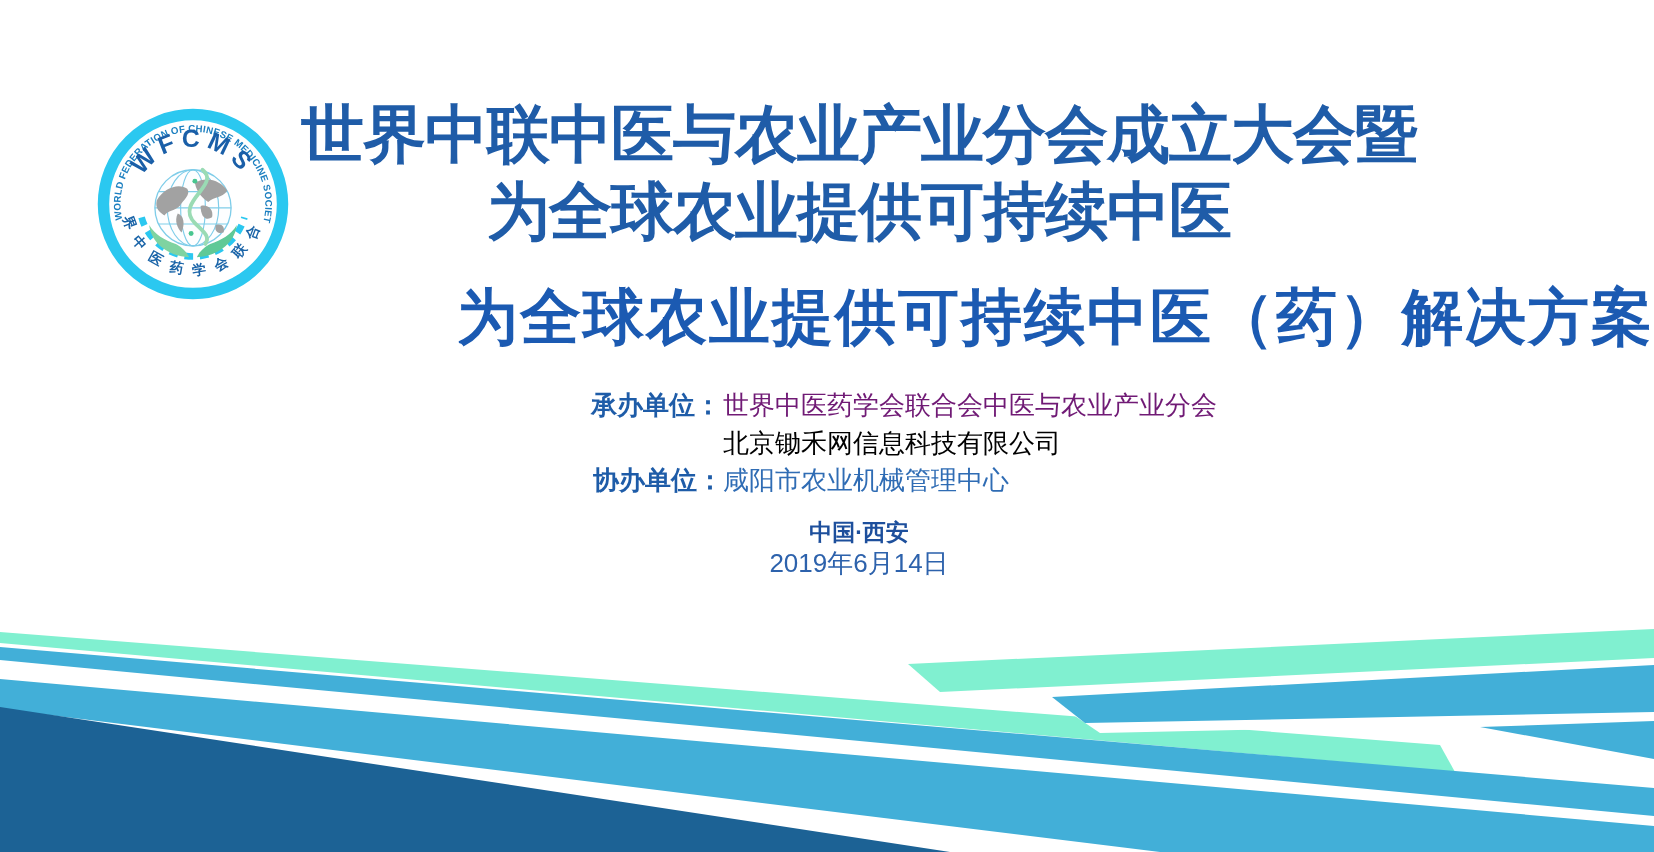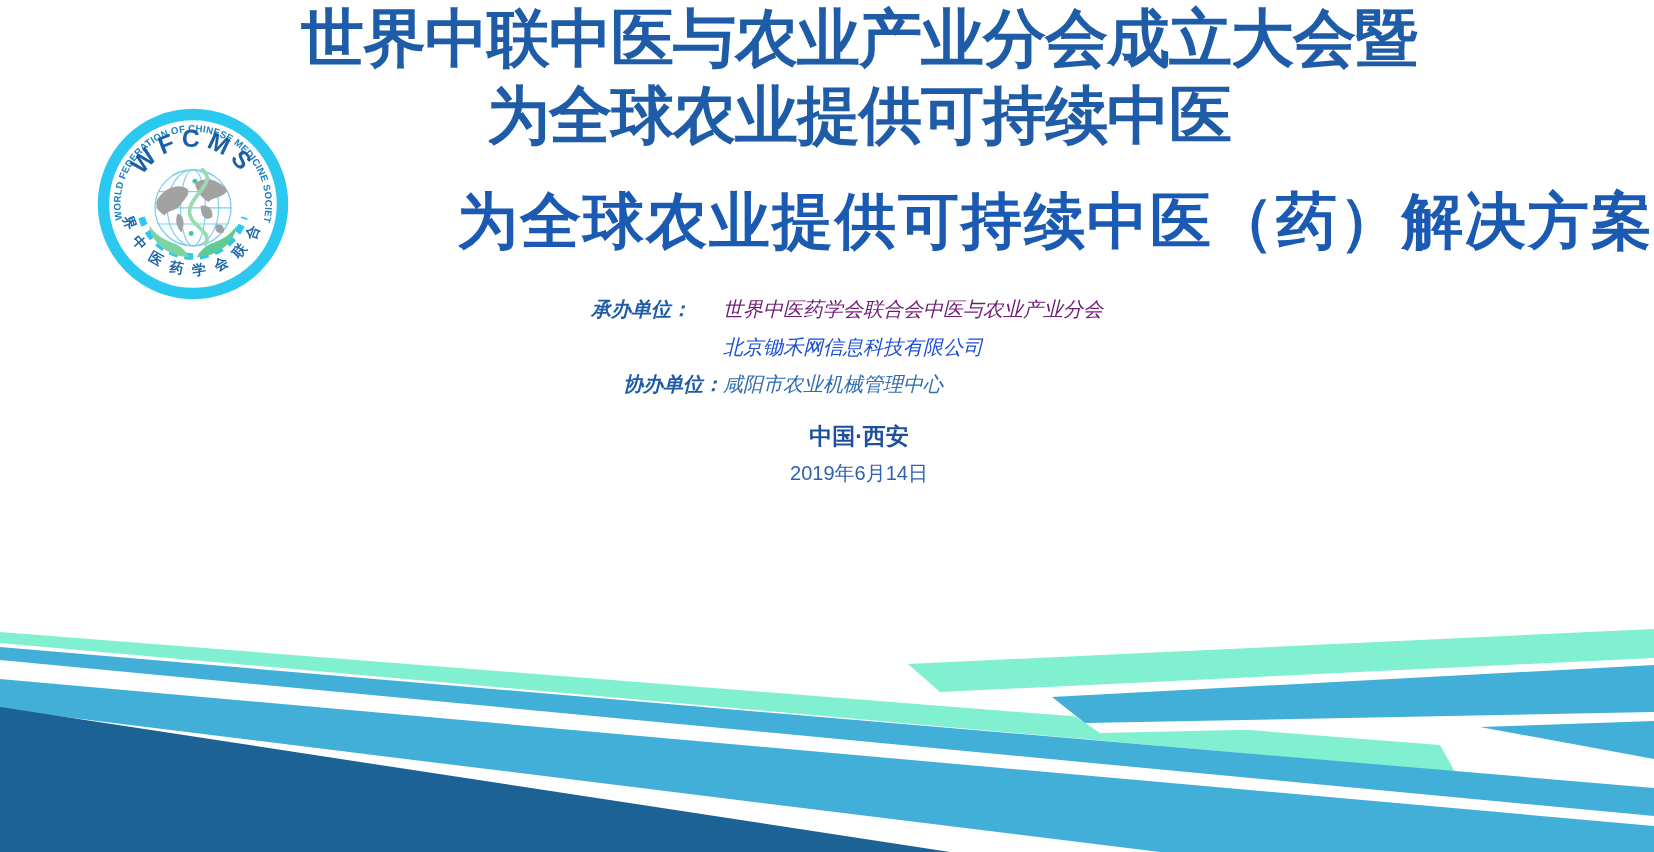--- a/index.html
+++ b/index.html
@@ -9,29 +9,29 @@
     background:#ffffff;
     overflow:hidden;
     font-family:"Liberation Sans", sans-serif;
   }
   
   .deco{position:absolute;left:0;top:0;width:1654px;height:852px;z-index:0;}
   
   .logo{position:absolute;left:93px;top:104px;width:200px;height:200px;z-index:2;}
   
   .content{position:absolute;left:64px;top:0;right:0;z-index:1;text-align:center;}
-  .title{font-size:63px;line-height:77px;font-weight:900;letter-spacing:-1px;}
+  .title{margin-top:96px;font-size:63px;line-height:77px;font-weight:900;letter-spacing:-1px;}
   .subtitle{margin-top:8px;font-size:20.5px;line-height:29px;font-weight:400;letter-spacing:1.5px;}
   .slogan{margin-top:30px;font-size:61px;line-height:75px;font-weight:900;letter-spacing:2px;text-align:right;}
-  .orgs{margin-top:32px;margin-left:527px;text-align:left;font-size:20px;line-height:37.5px;font-style:italic;}
+  .orgs{margin-top:32px;margin-left:527px;text-align:left;font-size:26px;line-height:37.5px;}
   .org-row{display:flex;}
   .org-label{width:132px;font-weight:700;flex:none;}
   .org-indent{width:132px;flex:none;}
   .city{margin-top:16px;font-size:23px;line-height:32px;font-weight:700;}
-  .date{margin-top:8px;font-size:20px;line-height:26px;font-weight:400;}
+  .date{margin-top:2px;font-size:26px;line-height:26px;font-weight:400;}
 </style>
 </head>
 <body>
 
 <div class="slide">
 
   <svg class="deco" viewBox="0 0 1654 852" preserveAspectRatio="none">
 
     <polygon points="0,632 1440,745 1455,772 0,643" fill="#80f0d0"></polygon>
     <polygon points="0,647 1654,788 1654,816 0,660" fill="#42afd8"></polygon>
@@ -96,21 +96,21 @@
 
     <div class="slogan" style="color:#1b5ab2;">为全球农业提供可持续中医（药）解决方案</div>
 
     <div class="orgs">
       <div class="org-row">
         <span class="org-label" style="color:#1e5ca8;">承办单位：</span>
         <span class="org-text" style="color:#701a75;">世界中医药学会联合会中医与农业产业分会</span>
       </div>
       <div class="org-row">
         <span class="org-indent"></span>
-        <span class="org-text" style="color:#1d4ed8;">北京锄禾网信息科技有限公司</span>
+        <span class="org-text" style="color:#000000;">北京锄禾网信息科技有限公司</span>
       </div>
       <div class="org-row">
         <span class="org-label" style="color:#1e5ca8;text-align:right;">协办单位：</span>
         <span class="org-text" style="color:#2f6cb4;">咸阳市农业机械管理中心</span>
       </div>
     </div>
 
     <div class="city" style="color:#1d4f9c;">中国·西安</div>
     <div class="date" style="color:#2d62ac;">2019年6月14日</div>
 

